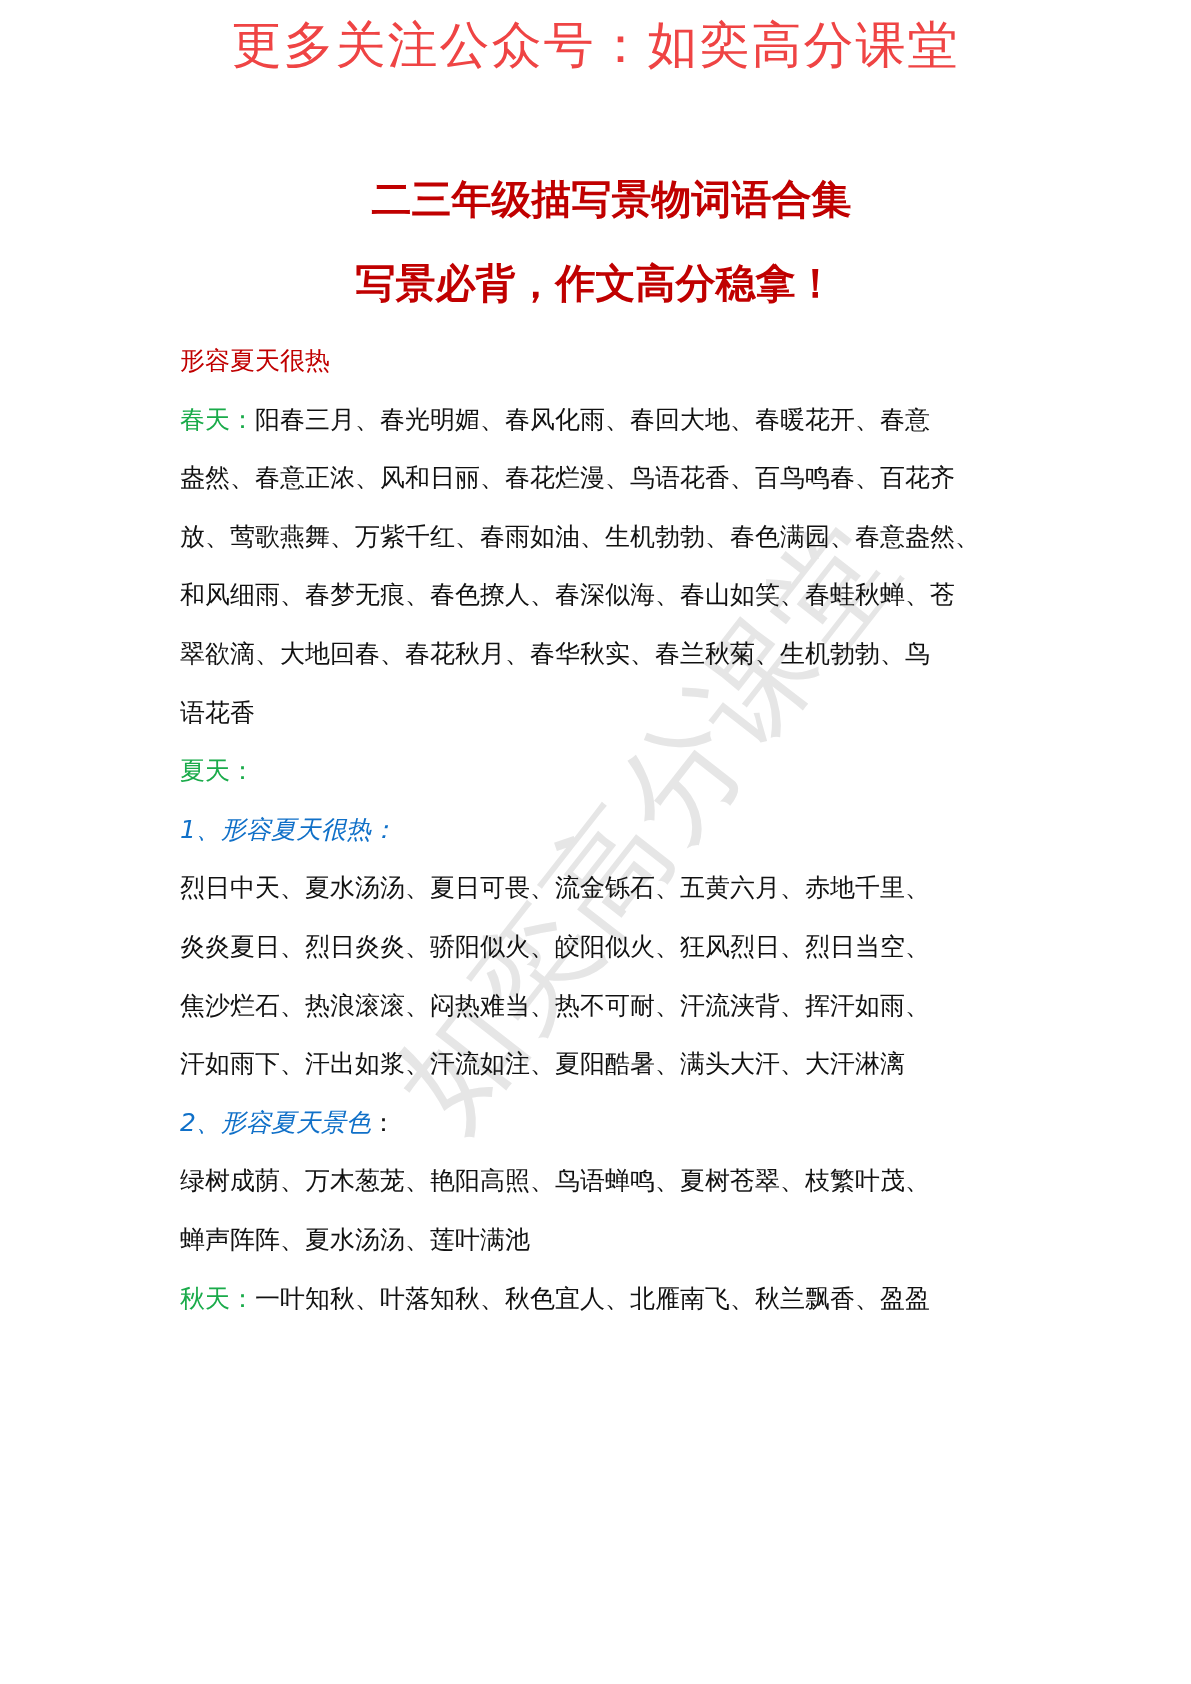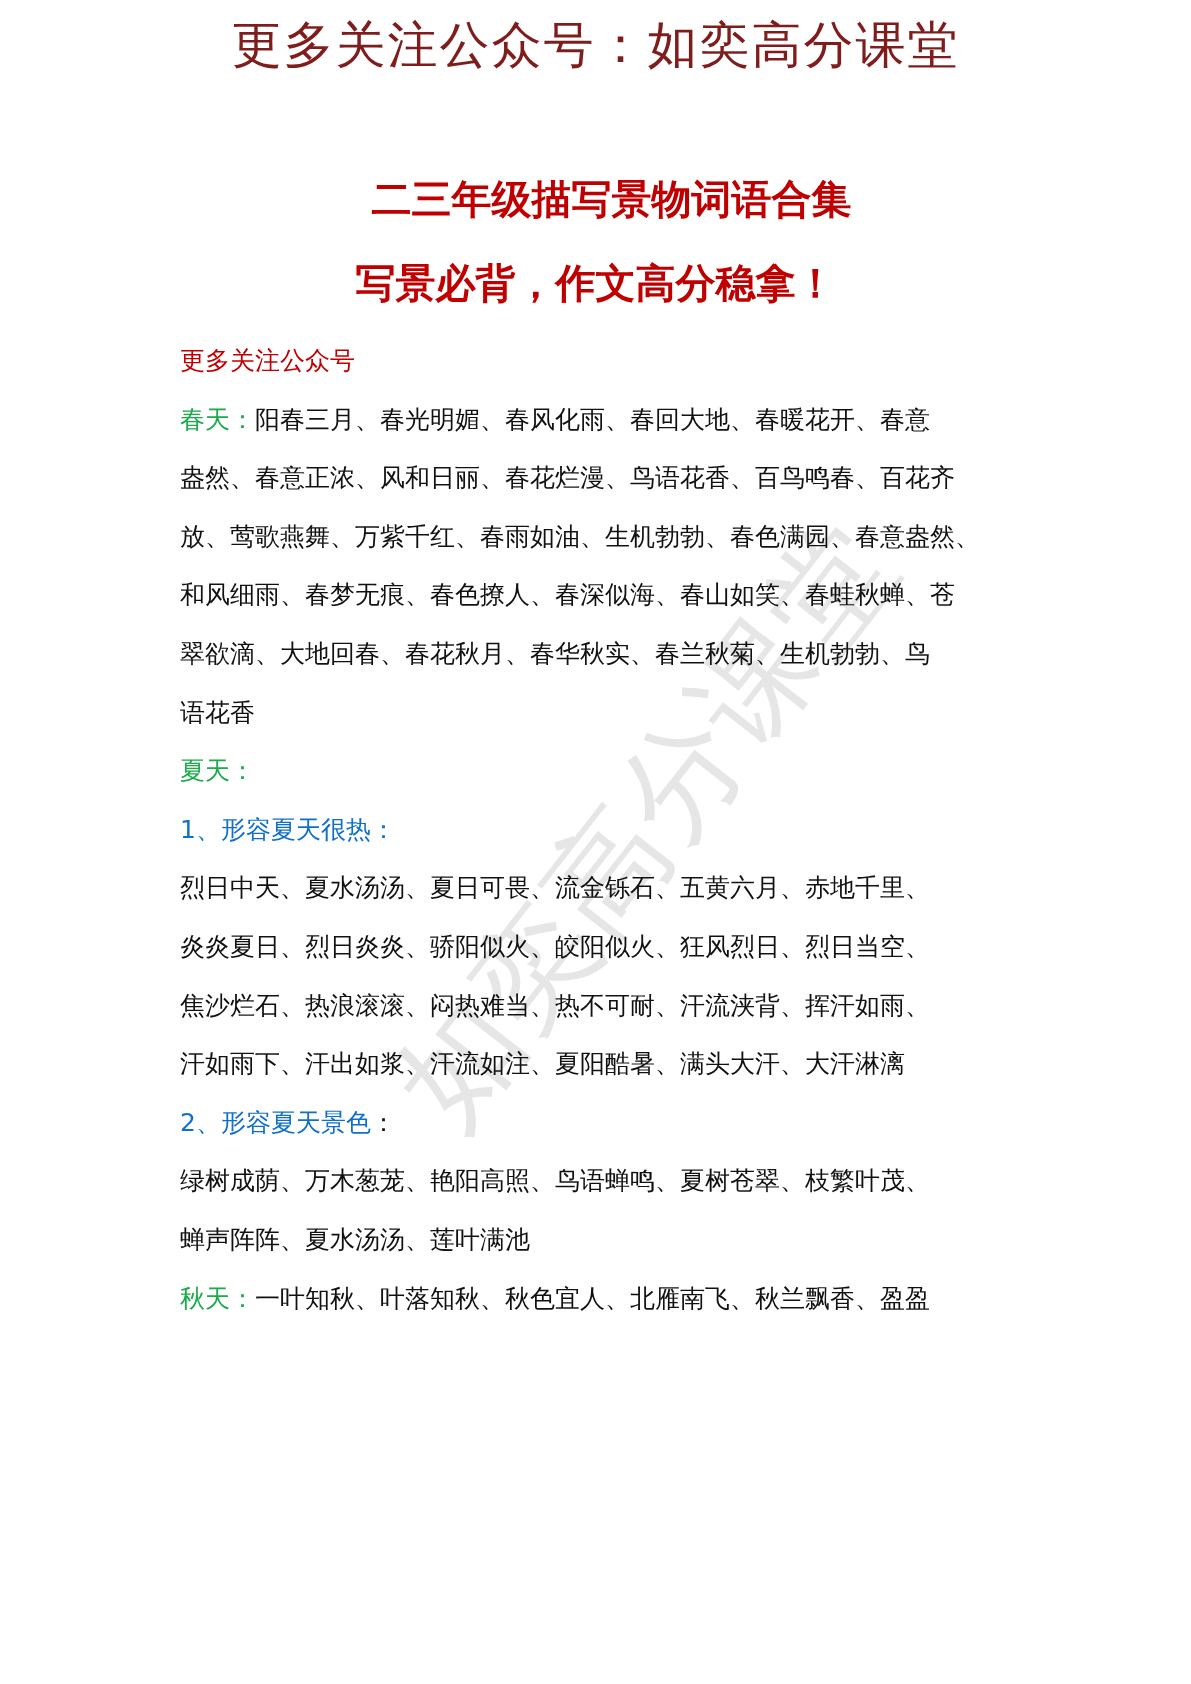--- a/index.html
+++ b/index.html
@@ -15,21 +15,21 @@
       font-family: "DejaVu Sans", "Liberation Sans", sans-serif;
     }
     .header-banner {
       position: absolute;
       top: 14px;
       left: 0;
       width: 1191px;
       text-align: center;
       font-size: 50px;
       line-height: 62px;
-      color: #7f1d1d;
+      color: #ef4444;
       letter-spacing: 2px;
     }
     .watermark {
       position: absolute;
       left: 300px;
       top: 790px;
       width: 640px;
       text-align: center;
       font-size: 118px;
       line-height: 130px;
@@ -66,35 +66,35 @@
       line-height: 58.6px;
       font-size: 25px;
       color: #111111;
       white-space: nowrap;
     }
     .section-heading {
       color: #c00000;
       font-size: 25px;
     }
     .green { color: #1aab4a; }
-    .blue { color: #1070c8; }
+    .blue { color: #1070c8; font-style: italic; }
     .black { color: #111111; }
   </style>
 </head>
 <body>
 
 <div class="header-banner">更多关注公众号：如奕高分课堂</div>
 
 <div class="watermark">如奕高分课堂</div>
 
 <div class="title title-1">二三年级描写景物词语合集</div>
 <div class="title title-2">写景必背，作文高分稳拿！</div>
 
 <div class="content">
-  <div class="line section-heading">更多关注公众号</div>
+  <div class="line section-heading">形容夏天很热</div>
 
   <div class="line"><span class="green">春天：</span><span>阳春三月、春光明媚、春风化雨、春回大地、春暖花开、春意</span></div>
   <div class="line">盎然、春意正浓、风和日丽、春花烂漫、鸟语花香、百鸟鸣春、百花齐</div>
   <div class="line">放、莺歌燕舞、万紫千红、春雨如油、生机勃勃、春色满园、春意盎然、</div>
   <div class="line">和风细雨、春梦无痕、春色撩人、春深似海、春山如笑、春蛙秋蝉、苍</div>
   <div class="line">翠欲滴、大地回春、春花秋月、春华秋实、春兰秋菊、生机勃勃、鸟</div>
   <div class="line">语花香</div>
 
   <div class="line green">夏天：</div>
   <div class="line blue">1、形容夏天很热：</div>

